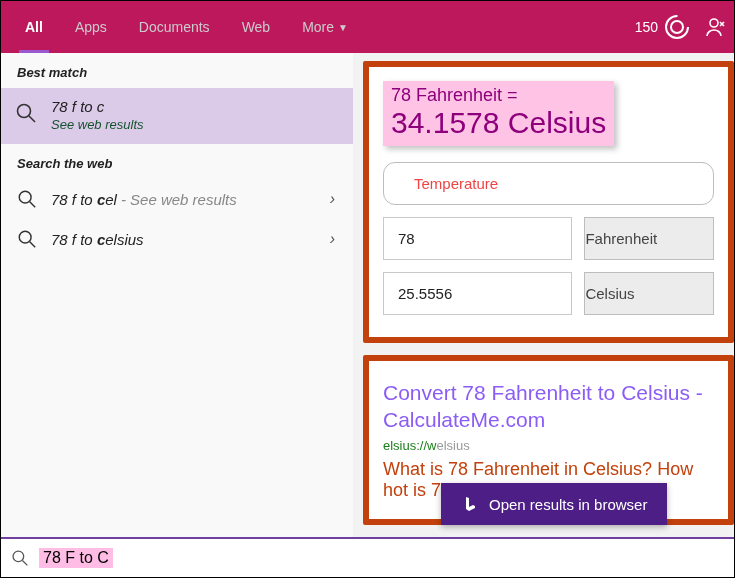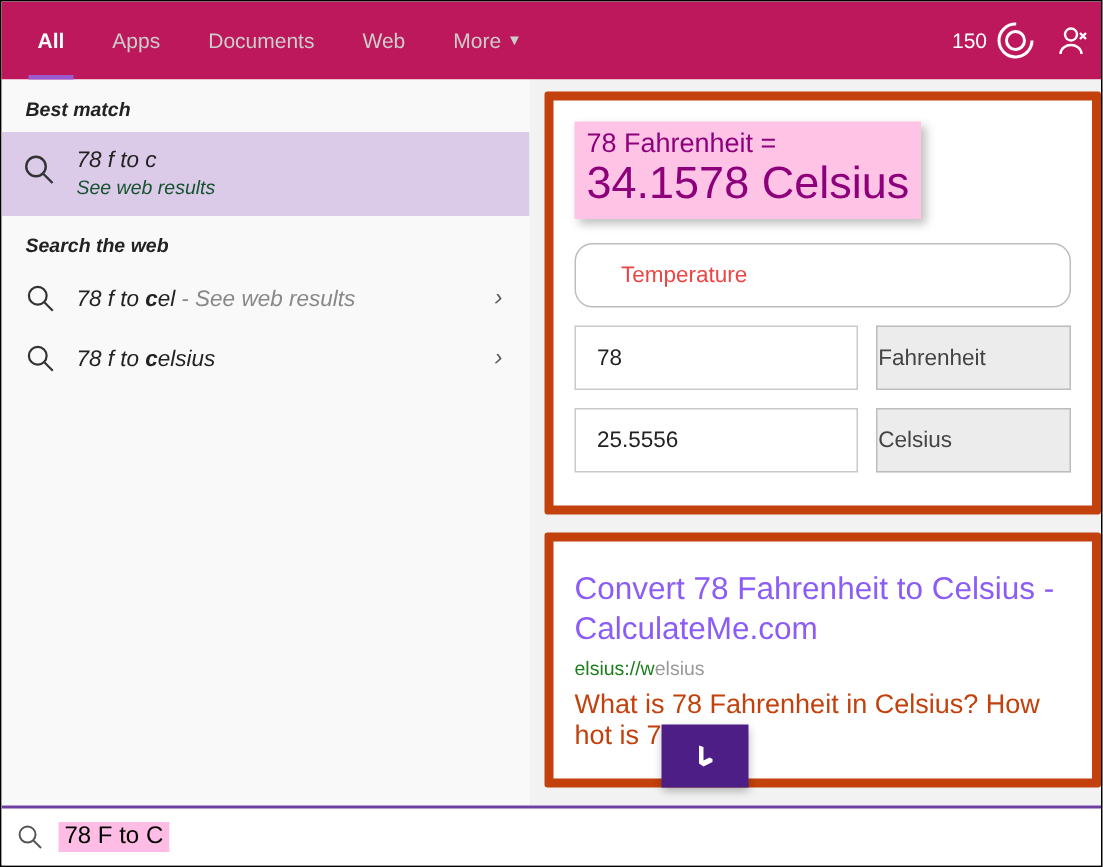--- a/index.html
+++ b/index.html
@@ -152,20 +152,21 @@
       </div>
       <div class="result-snip">What is 78 Fahrenheit in Celsius? How hot is 78</div>
     </div>
   </div>
 </div>
 
 <div class="open-browser" style="left:440px; top:482px;">
   <svg width="18" height="18" viewBox="0 0 18 18">
     <path d="M5 2l3 1v9l4-2 2 1v2l-6 3-3-2z" fill="#fff"></path>
   </svg>
+  <span>Open results in browser</span>
 </div>
 
 <div class="searchbar">
   <span class="sb-icon">
     <svg width="18" height="18" viewBox="0 0 22 22">
         <circle cx="9" cy="9" r="6.5" fill="none" stroke="#555" stroke-width="1.6"></circle>
         <line x1="14" y1="14" x2="20" y2="20" stroke="#555" stroke-width="1.6"></line>
       </svg>
   </span>
   <span class="sb-highlight">78 F to C</span>

